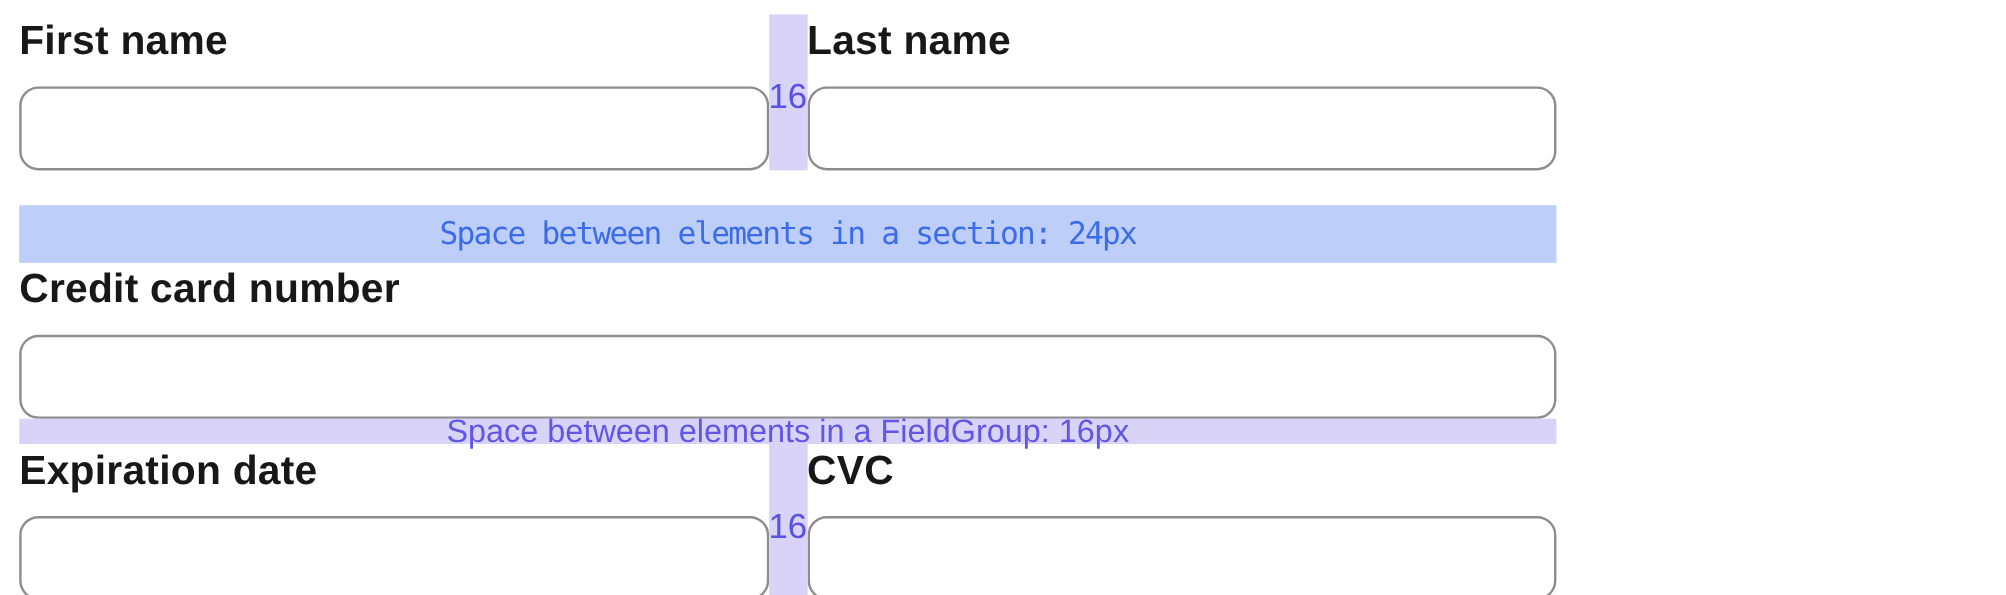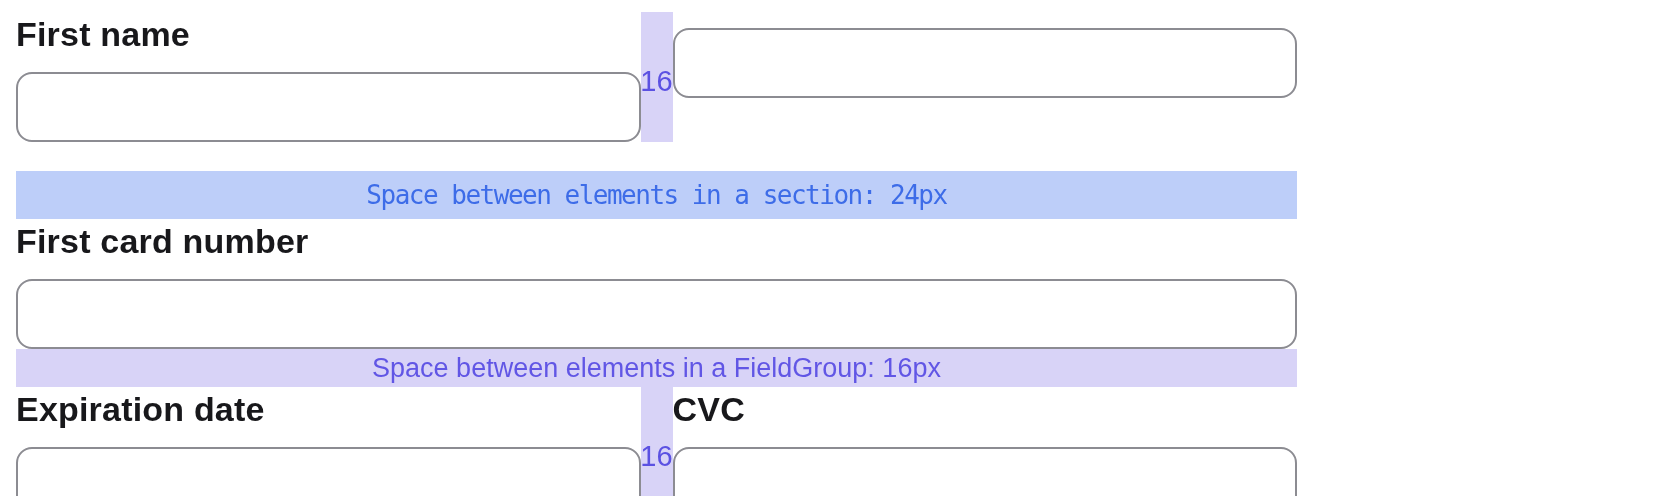--- a/index.html
+++ b/index.html
@@ -70,21 +70,21 @@
     margin-top: 29px;
   }
   .band-section .band-text {
     font-family: "DejaVu Sans Mono", monospace;
     font-size: 26px;
     letter-spacing: -1.5px;
     color: #3d6ce8;
     white-space: nowrap;
   }
   .band-group {
-    height: 38px;
+    height: 21px;
     background: #d8d3f7;
   }
   .band-group .band-text {
     font-family: "Liberation Sans", sans-serif;
     font-size: 27px;
     font-weight: 500;
     color: #6156e5;
     white-space: nowrap;
   }
 </style>
@@ -96,30 +96,31 @@
 
     <div class="row-pair">
       <div class="col">
         <div class="field-label">First name</div>
         <input class="text-input" type="text" value="" style="">
       </div>
       <div class="gutter">
         <span class="gap-num">16</span>
       </div>
       <div class="col">
+        <div class="field-label">Last name</div>
         <input class="text-input" type="text" value="" style="">
       </div>
     </div>
 
     <div class="band band-section">
       <span class="band-text">Space between elements in a section: 24px</span>
     </div>
 
     <div class="row-single">
-      <div class="field-label">First card number</div>
+      <div class="field-label">Credit card number</div>
       <input class="text-input" type="text" value="" style="">
     </div>
 
     <div class="band band-group">
       <span class="band-text">Space between elements in a FieldGroup: 16px</span>
     </div>
 
     <div class="row-pair">
       <div class="col">
         <div class="field-label">Expiration date</div>

